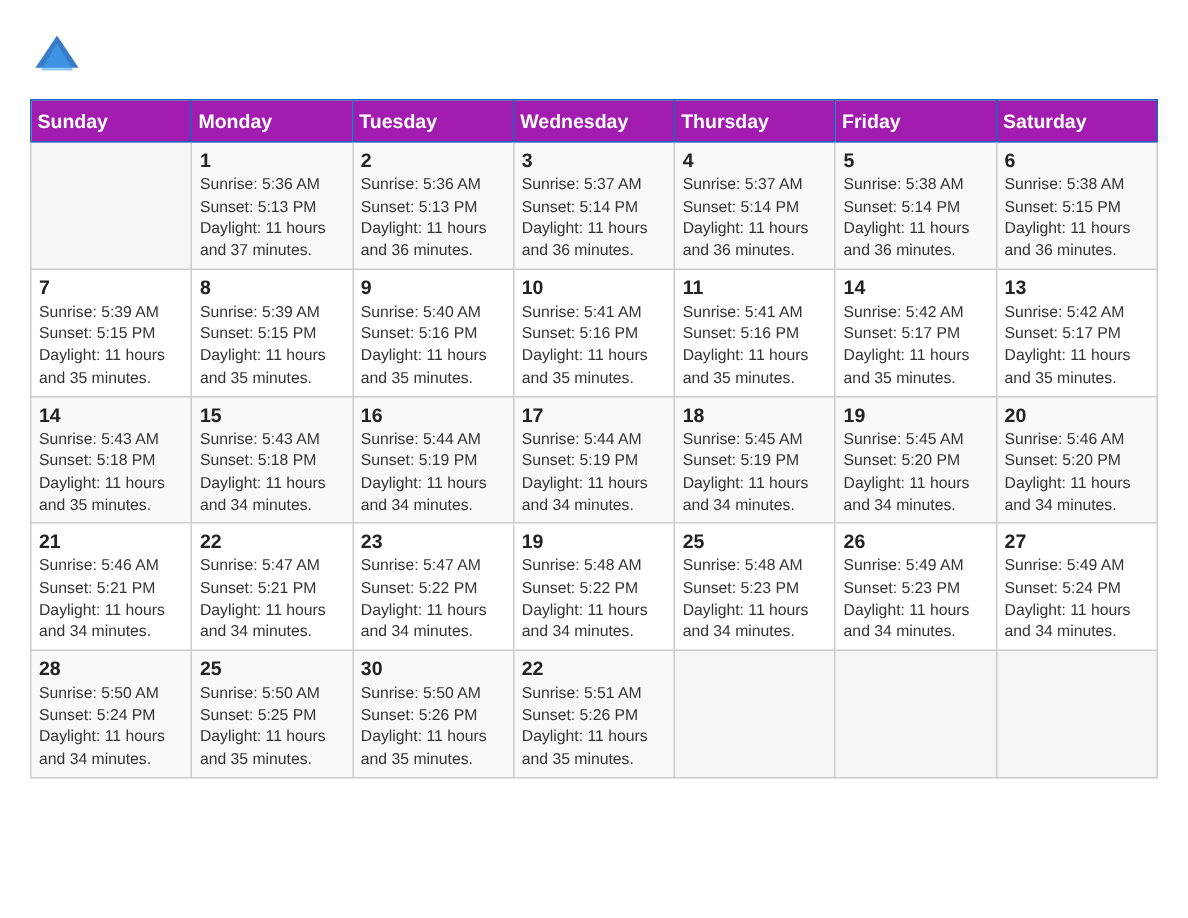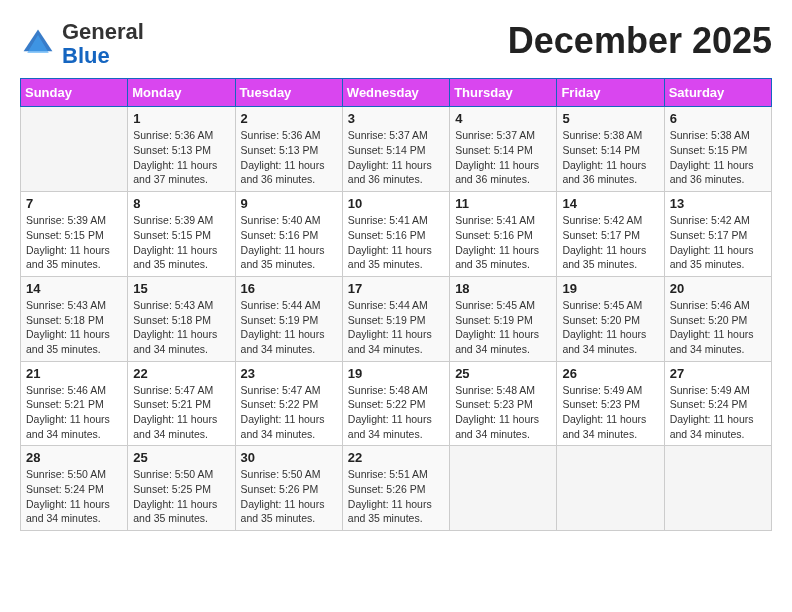--- a/index.html
+++ b/index.html
@@ -43,21 +43,21 @@
     .location {
       font-size: 16px;
       color: #444;
     }
     .calendar {
       width: 100%;
       border-collapse: collapse;
       font-size: 11px;
     }
     .calendar thead th {
-      background-color: #d946ef;
+      background-color: #a21caf;
       color: #fff;
       padding: 6px 4px;
       text-align: left;
       font-size: 13px;
       font-weight: bold;
       border: 1px solid #1565c0;
     }
     .calendar tbody td {
       border: 1px solid #ccc;
       vertical-align: top;
@@ -90,27 +90,22 @@
   </style>
 </head>
 <body>
 
 <div class="header">
   <div class="logo">
     <svg class="logo-icon" viewBox="0 0 40 40" xmlns="http://www.w3.org/2000/svg">
       <polygon points="20,4 36,28 4,28" fill="#1565c0" opacity="0.85"></polygon>
       <polygon points="20,10 32,30 8,30" fill="#42a5f5" opacity="0.6"></polygon>
     </svg>
-    <div class="logo-text">
-      <span class="general">General</span><br>
-      <span class="blue">Blue</span>
-    </div>
   </div>
   <div class="title-block">
-    <div class="month-year">December 2025</div>
   </div>
 </div>
 
 <table class="calendar">
   <thead>
     <tr>
     <th>Sunday</th>
         <th>Monday</th>
         <th>Tuesday</th>
         <th>Wednesday</th>

